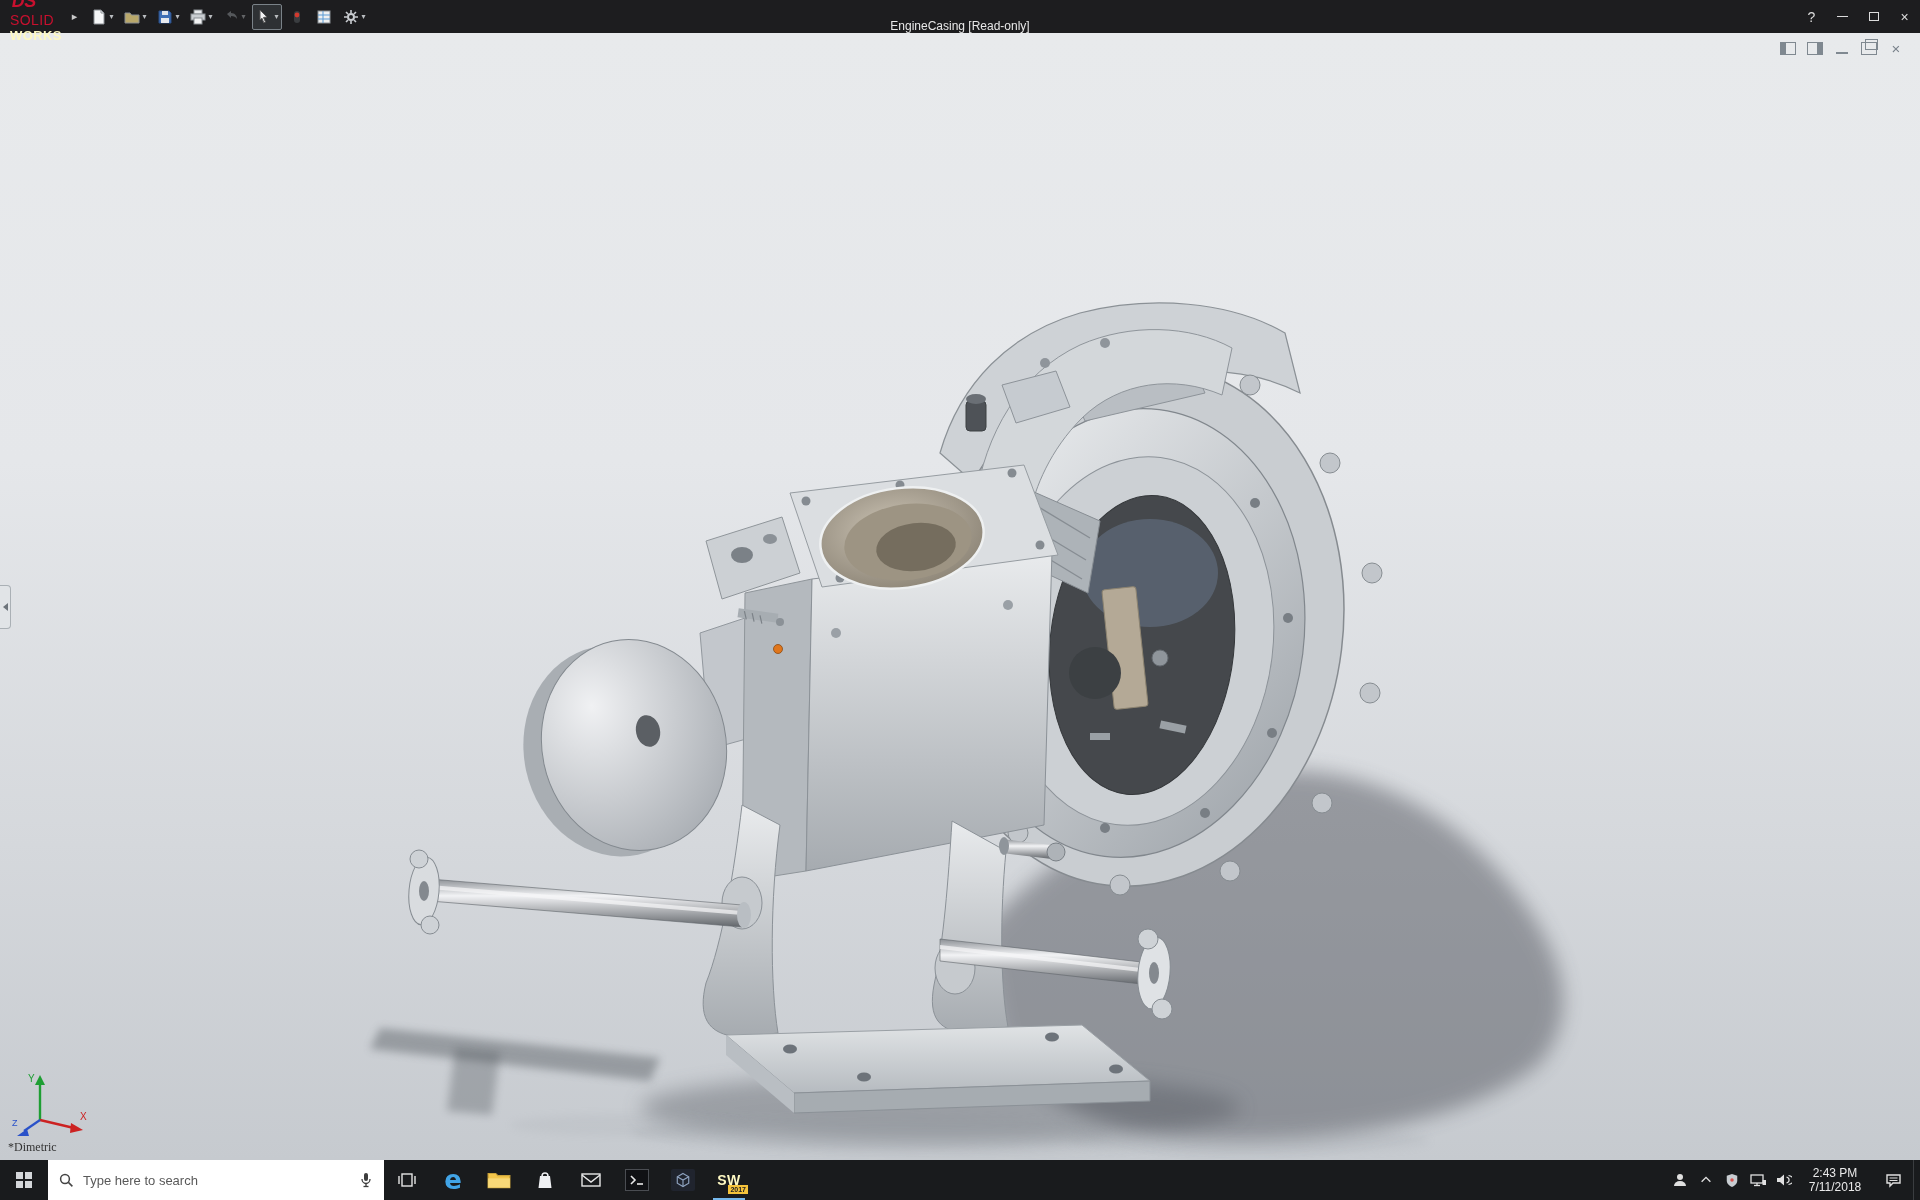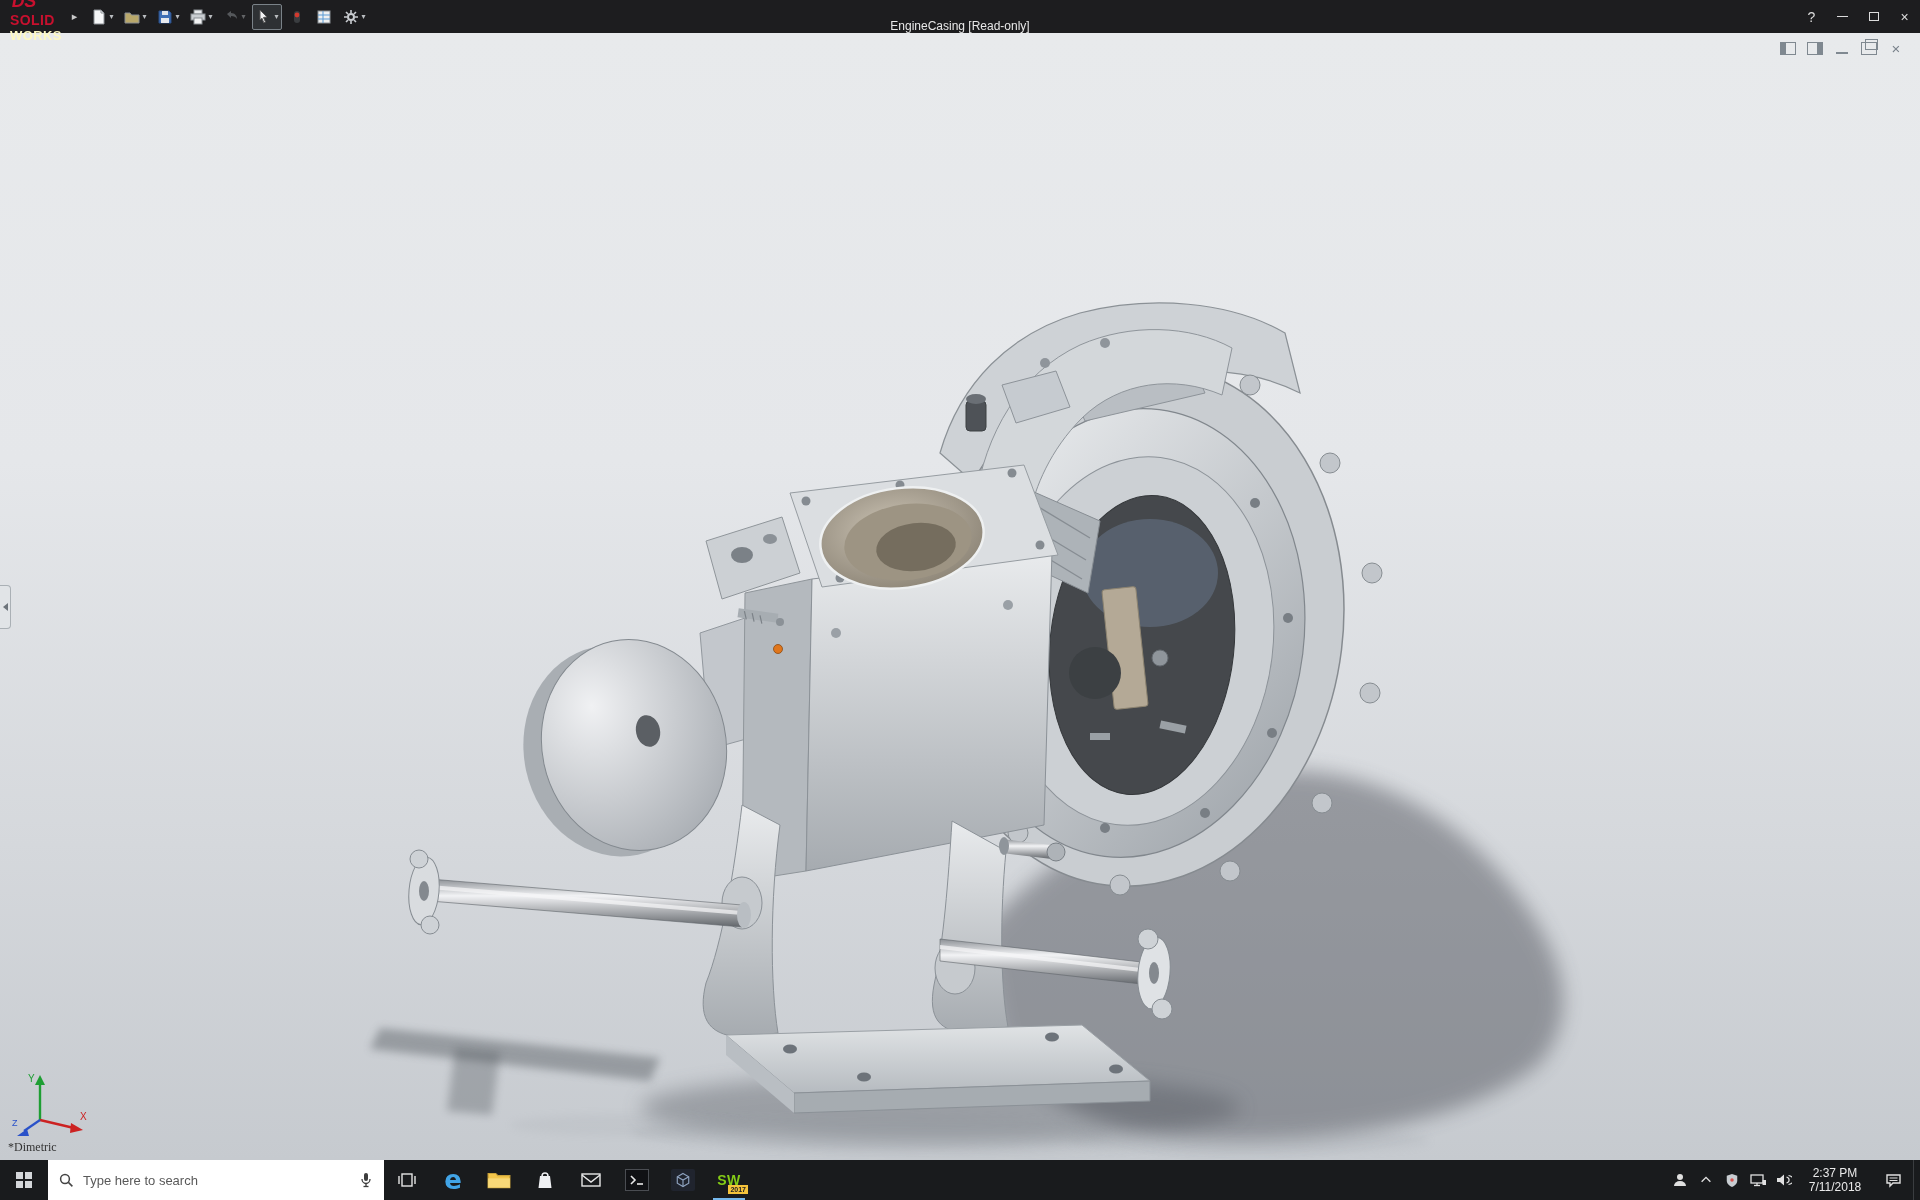--- a/index.html
+++ b/index.html
@@ -4,21 +4,21 @@
 <style>
   * { box-sizing: border-box; margin: 0; padding: 0; }
   html, body { width: 1920px; height: 1200px; overflow: hidden;
     font-family: "Liberation Sans", "DejaVu Sans", sans-serif; background: #000; }
 
   
   .titlebar { position: absolute; top: 0; left: 0; width: 1920px; height: 33px;
     background: #1d1d1f; display: flex; align-items: center; z-index: 30; }
   .logo { display: flex; align-items: baseline; padding: 0 6px 0 10px; cursor: default; flex-direction: column; }
   .logo-mark { color: #c8102e; font-weight: bold; font-style: italic; font-size: 18px; margin-right: 3px; }
-  .logo-solid { color: #c8102e; font-weight: bold; font-size: 14px; letter-spacing: .4px; }
+  .logo-solid { color: #c8102e; font-weight: normal; font-size: 14px; letter-spacing: .4px; }
   .logo-works { color: #fef9c3; font-weight: bold; font-size: 13px; letter-spacing: .4px; }
   .flyout-arrow { color: #c9c9c9; font-size: 11px; padding: 0 10px 0 4px; }
   .tbar { display: flex; align-items: center; gap: 3px; }
   .tbtn { height: 26px; display: flex; align-items: center; padding: 0 3px; border-radius: 2px; border: 1px solid transparent; }
   .tbtn.active { background: #2e3134; border-color: #7a8288; }
   .tbtn.disabled { opacity: .45; }
   .caret { color: #b9bcbf; font-size: 8px; margin-left: 2px; }
   .tb-title { position: absolute; left: 0; right: 0; top: 0; height: 51px; display: flex;
     align-items: center; justify-content: center; color: #e8e8e8; font-size: 12px; pointer-events: none; }
   .winbtns { position: absolute; right: 0; top: 0; height: 33px; display: flex; z-index: 31; }
@@ -57,21 +57,21 @@
   .search input { border: none; outline: none; flex: 1; font-size: 13px; color: #a21caf; background: transparent;
     font-family: "Liberation Sans", sans-serif; }
   .search input::placeholder { color: #595959; opacity: 1; }
   .apps { display: flex; }
   .app { width: 46px; display: flex; align-items: center; justify-content: center; position: relative; }
   .app.running::after { content: ""; position: absolute; bottom: 0; left: 7px; right: 7px; height: 2px; background: #76b9ed; }
   .edge-e { color: #41a4e6; font-weight: bold; font-size: 26px; line-height: 26px; font-family: "DejaVu Sans", sans-serif; }
   .cmd-box { width: 24px; height: 22px; background: #101114; border: 1px solid #4a4d52; display: flex; align-items: center; justify-content: center; }
   .cube-box { width: 24px; height: 22px; background: #20242e; border-radius: 2px; display: flex; align-items: center; justify-content: center; }
   .sw-badge { position: relative; width: 30px; height: 24px; display: flex; align-items: center; justify-content: center; }
-  .sw-text { color: #84cc16; font-weight: bold; font-size: 14px; letter-spacing: .5px; }
+  .sw-text { color: #fef9c3; font-weight: bold; font-size: 14px; letter-spacing: .5px; }
   .sw-year { position: absolute; right: -4px; bottom: -2px; background: #f5c33b; color: #222;
     font-size: 7px; font-weight: bold; padding: 0 2px; line-height: 9px; }
   .tray { margin-left: auto; display: flex; align-items: center; }
   .tray-icn { width: 26px; height: 40px; display: flex; align-items: center; justify-content: center; }
   .clock { min-width: 76px; text-align: center; color: #eaeaea; font-size: 12px; line-height: 14px; padding: 0 8px; align-self: center; }
   .action { width: 40px; height: 40px; display: flex; align-items: center; justify-content: center; }
   .show-desktop { width: 7px; height: 40px; border-left: 1px solid #3a3d40; }
 </style>
 </head>
 <body>
@@ -469,21 +469,21 @@
         <rect x="12.5" y="8" width="3.5" height="5" fill="#e0e0e0"></rect>
       </svg>
     </div>
     <div class="tray-icn">
       <svg width="16" height="14" viewBox="0 0 16 14">
         <path d="M1 5 h3 l4 -3.5 v11 l-4 -3.5 H1 z" fill="#e0e0e0"></path>
         <path d="M10.5 4 a4 3.2 0 0 1 0 6 M12.5 2.5 a6 4.6 0 0 1 0 9" fill="none" stroke="#e0e0e0" stroke-width="1.2"></path>
       </svg>
     </div>
     <div class="clock">
-      <div>2:37 PM</div>
+      <div>2:43 PM</div>
       <div>7/11/2018</div>
     </div>
     <div class="action">
       <svg width="17" height="17" viewBox="0 0 17 17">
         <path d="M2 3 h13 v8 h-7 l-3 3 v-3 H2 z" fill="none" stroke="#e0e0e0" stroke-width="1.4"></path>
         <path d="M4.5 6 h8 M4.5 8.5 h8" stroke="#e0e0e0" stroke-width="1.2"></path>
       </svg>
     </div>
     <div class="show-desktop"></div>
   </div>

